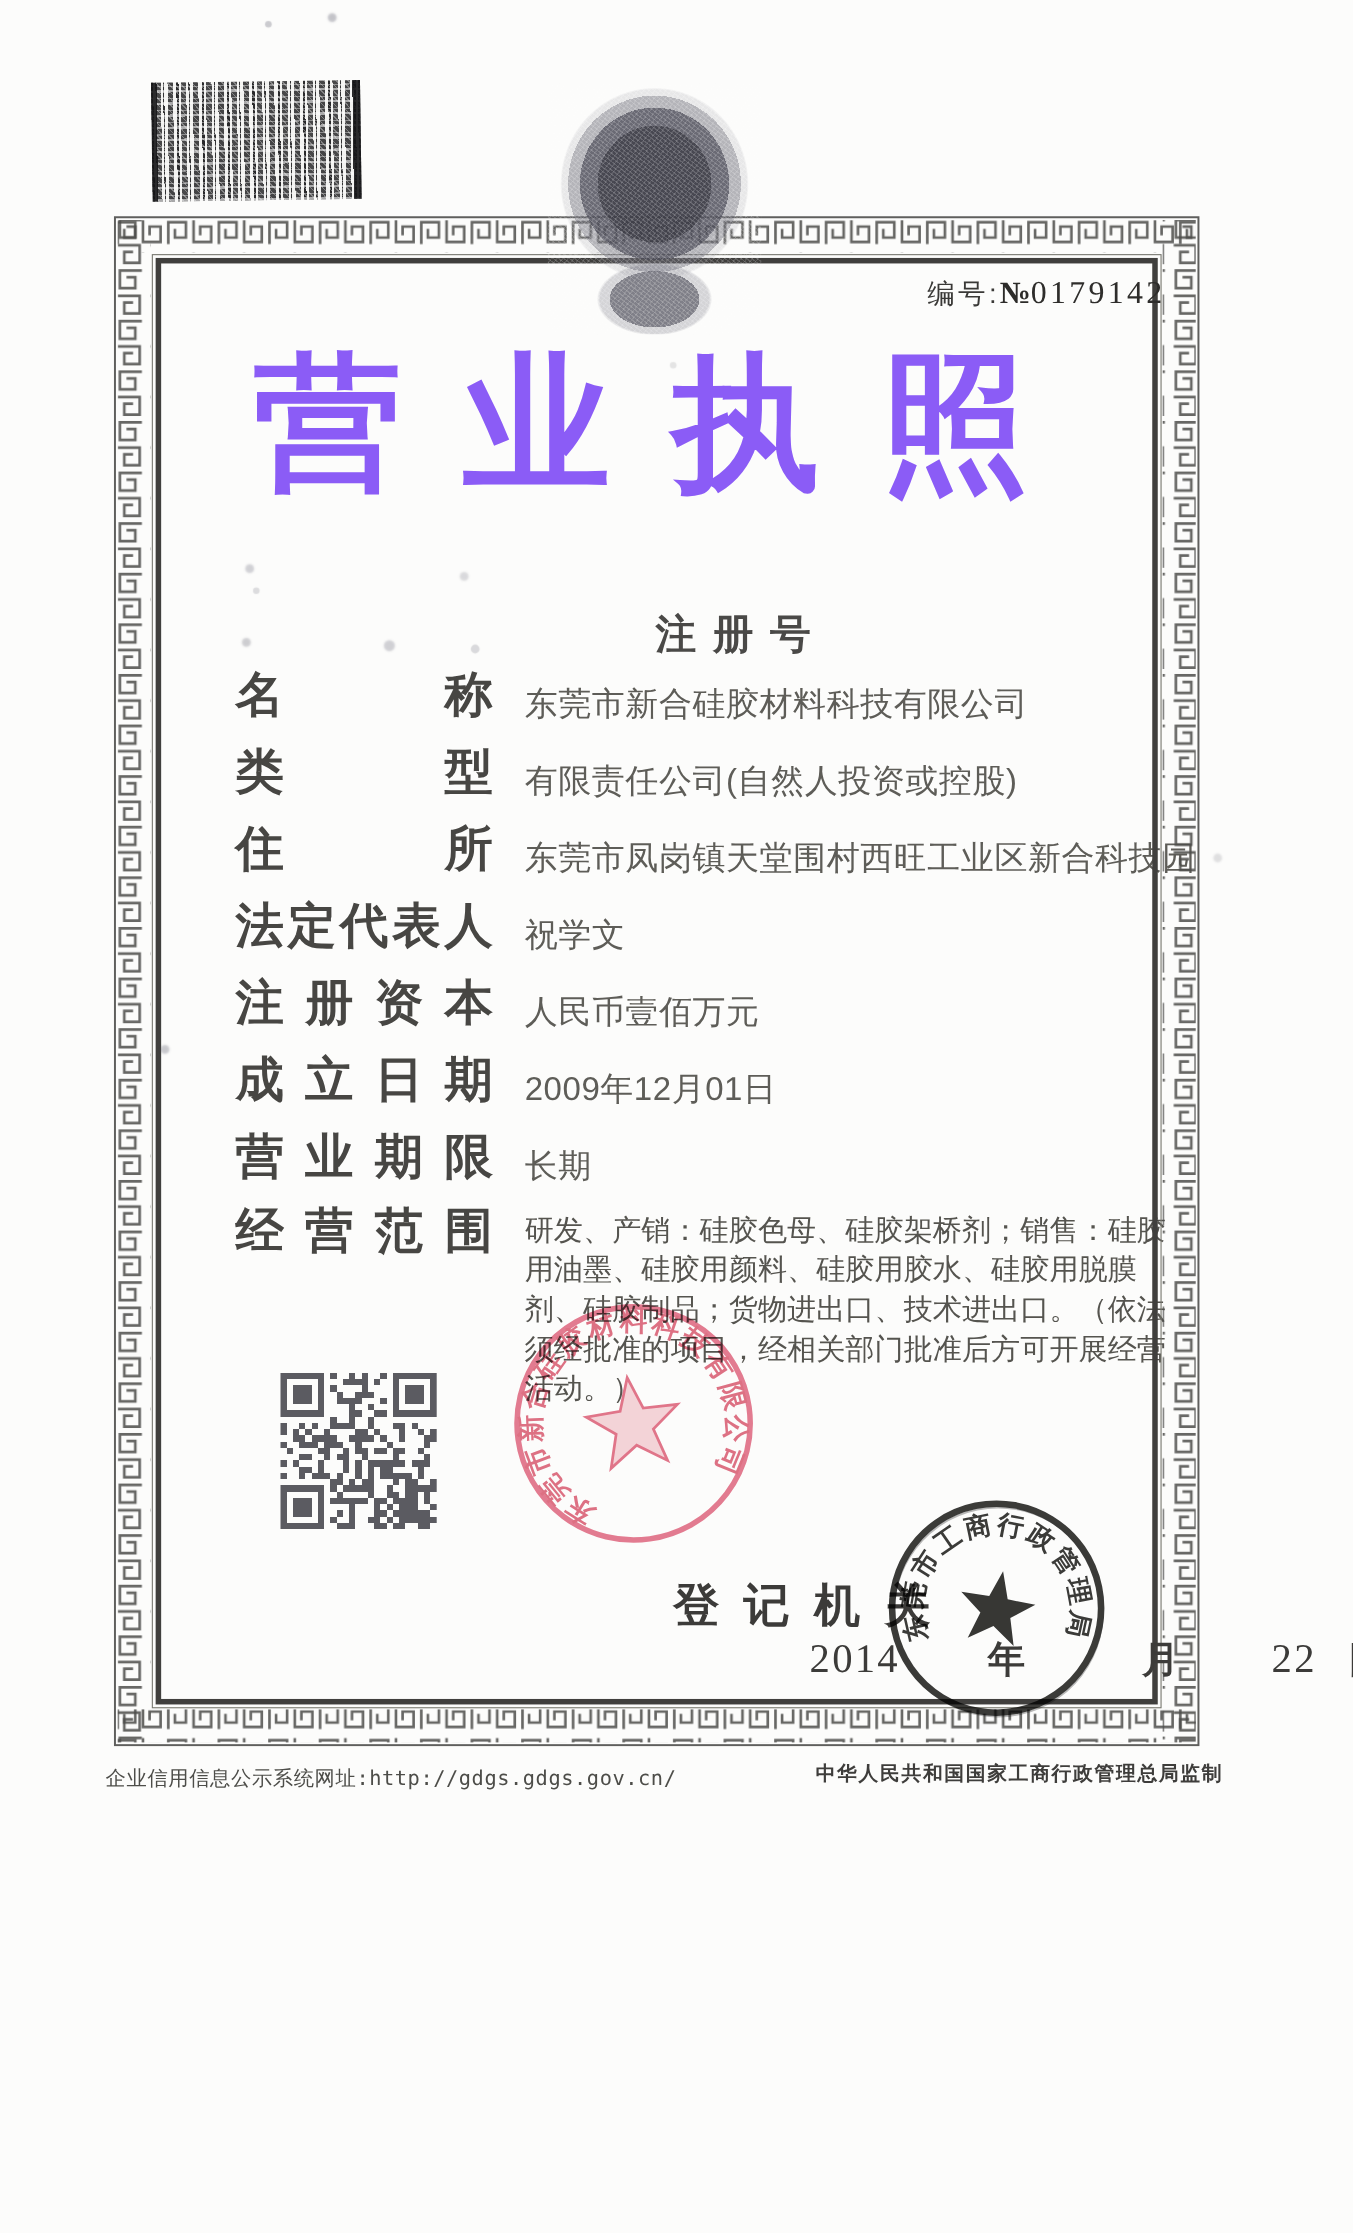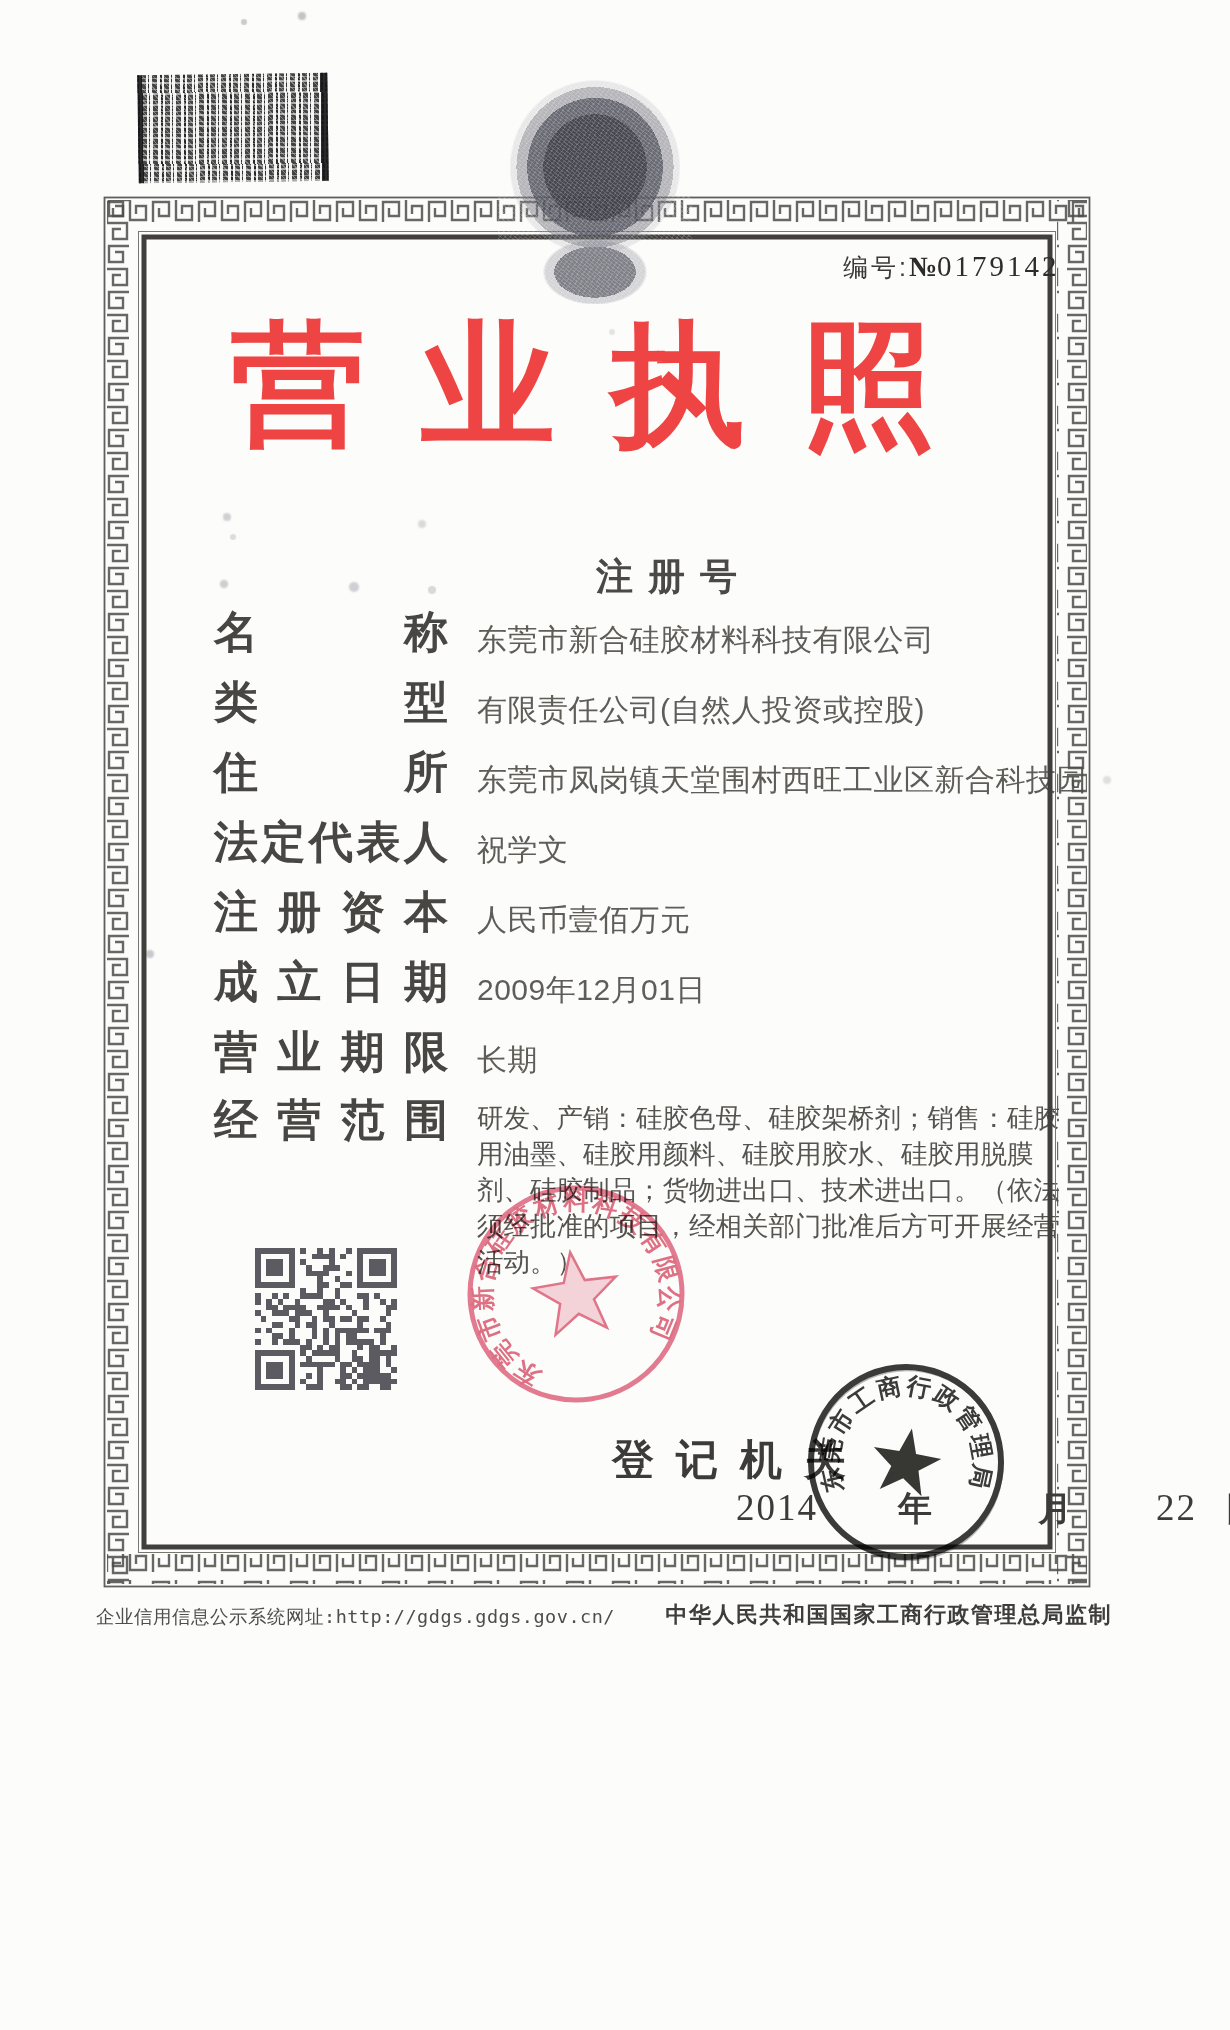--- a/index.html
+++ b/index.html
@@ -47,21 +47,21 @@
 
   
   .serial{left:843px;top:250px;z-index:4;display:flex;align-items:baseline;white-space:nowrap;}
   .serial .pfx{font-size:25px;color:#3a3937;letter-spacing:3px;}
   .serial .nosym{font-size:28px;font-weight:bold;font-family:"Liberation Serif",serif;color:#2c2b29;}
   .serial .num{font-size:29px;font-family:"Liberation Serif",serif;color:#2e2d2b;letter-spacing:3px;}
 
   
   .title{
     left:103px;top:312px;width:988px;text-align:center;z-index:4;
-    font-size:134px;font-weight:800;color:#ef4444;
+    font-size:134px;font-weight:800;color:#8b5cf6;
     letter-spacing:56px;text-indent:28px;line-height:1.1;
     font-family:"DejaVu Sans","Liberation Sans",sans-serif;
   }
 
   
   .regno{left:596px;top:552px;z-index:4;display:flex;align-items:center;white-space:nowrap;}
   .regno .lbl{font-size:37px;font-weight:600;letter-spacing:15px;color:#4a4947;}
   .regno .val{font-size:36px;font-family:"Liberation Serif",serif;color:#434240;margin-left:26px;letter-spacing:1px;}
 
   
@@ -92,21 +92,21 @@
   
   .seal-red{left:460px;top:1178px;z-index:6;mix-blend-mode:multiply;transform:rotate(-8deg);}
   .seal-black{left:804px;top:1360px;z-index:7;mix-blend-mode:multiply;transform:rotate(10deg);}
 
   
   .qr{left:255px;top:1248px;width:142px;height:142px;z-index:4;opacity:.88;}
 
   
   .footer-left{left:96px;top:1604px;font-size:18.5px;color:#4d4d49;letter-spacing:.5px;z-index:4;
     font-family:"DejaVu Sans Mono","Liberation Mono",monospace;}
-  .footer-right{right:118px;top:1600px;font-size:22px;font-weight:600;color:#3e3d3b;letter-spacing:1.5px;z-index:4;}
+  .footer-right{right:118px;top:1600px;font-size:18px;font-weight:600;color:#3e3d3b;letter-spacing:1.5px;z-index:4;}
 
   
   .speckles{left:0;top:0;width:4px;height:4px;border-radius:50%;z-index:2;background:transparent;
     box-shadow:
       225px 515px 2px 2px rgba(95,95,110,.28),
       231px 535px 1px 1px rgba(95,95,110,.2),
       420px 522px 2px 2px rgba(95,95,110,.22),
       222px 582px 2px 2px rgba(95,95,110,.3),
       352px 585px 2px 3px rgba(95,95,110,.28),
       430px 588px 1px 2px rgba(95,95,110,.22),

